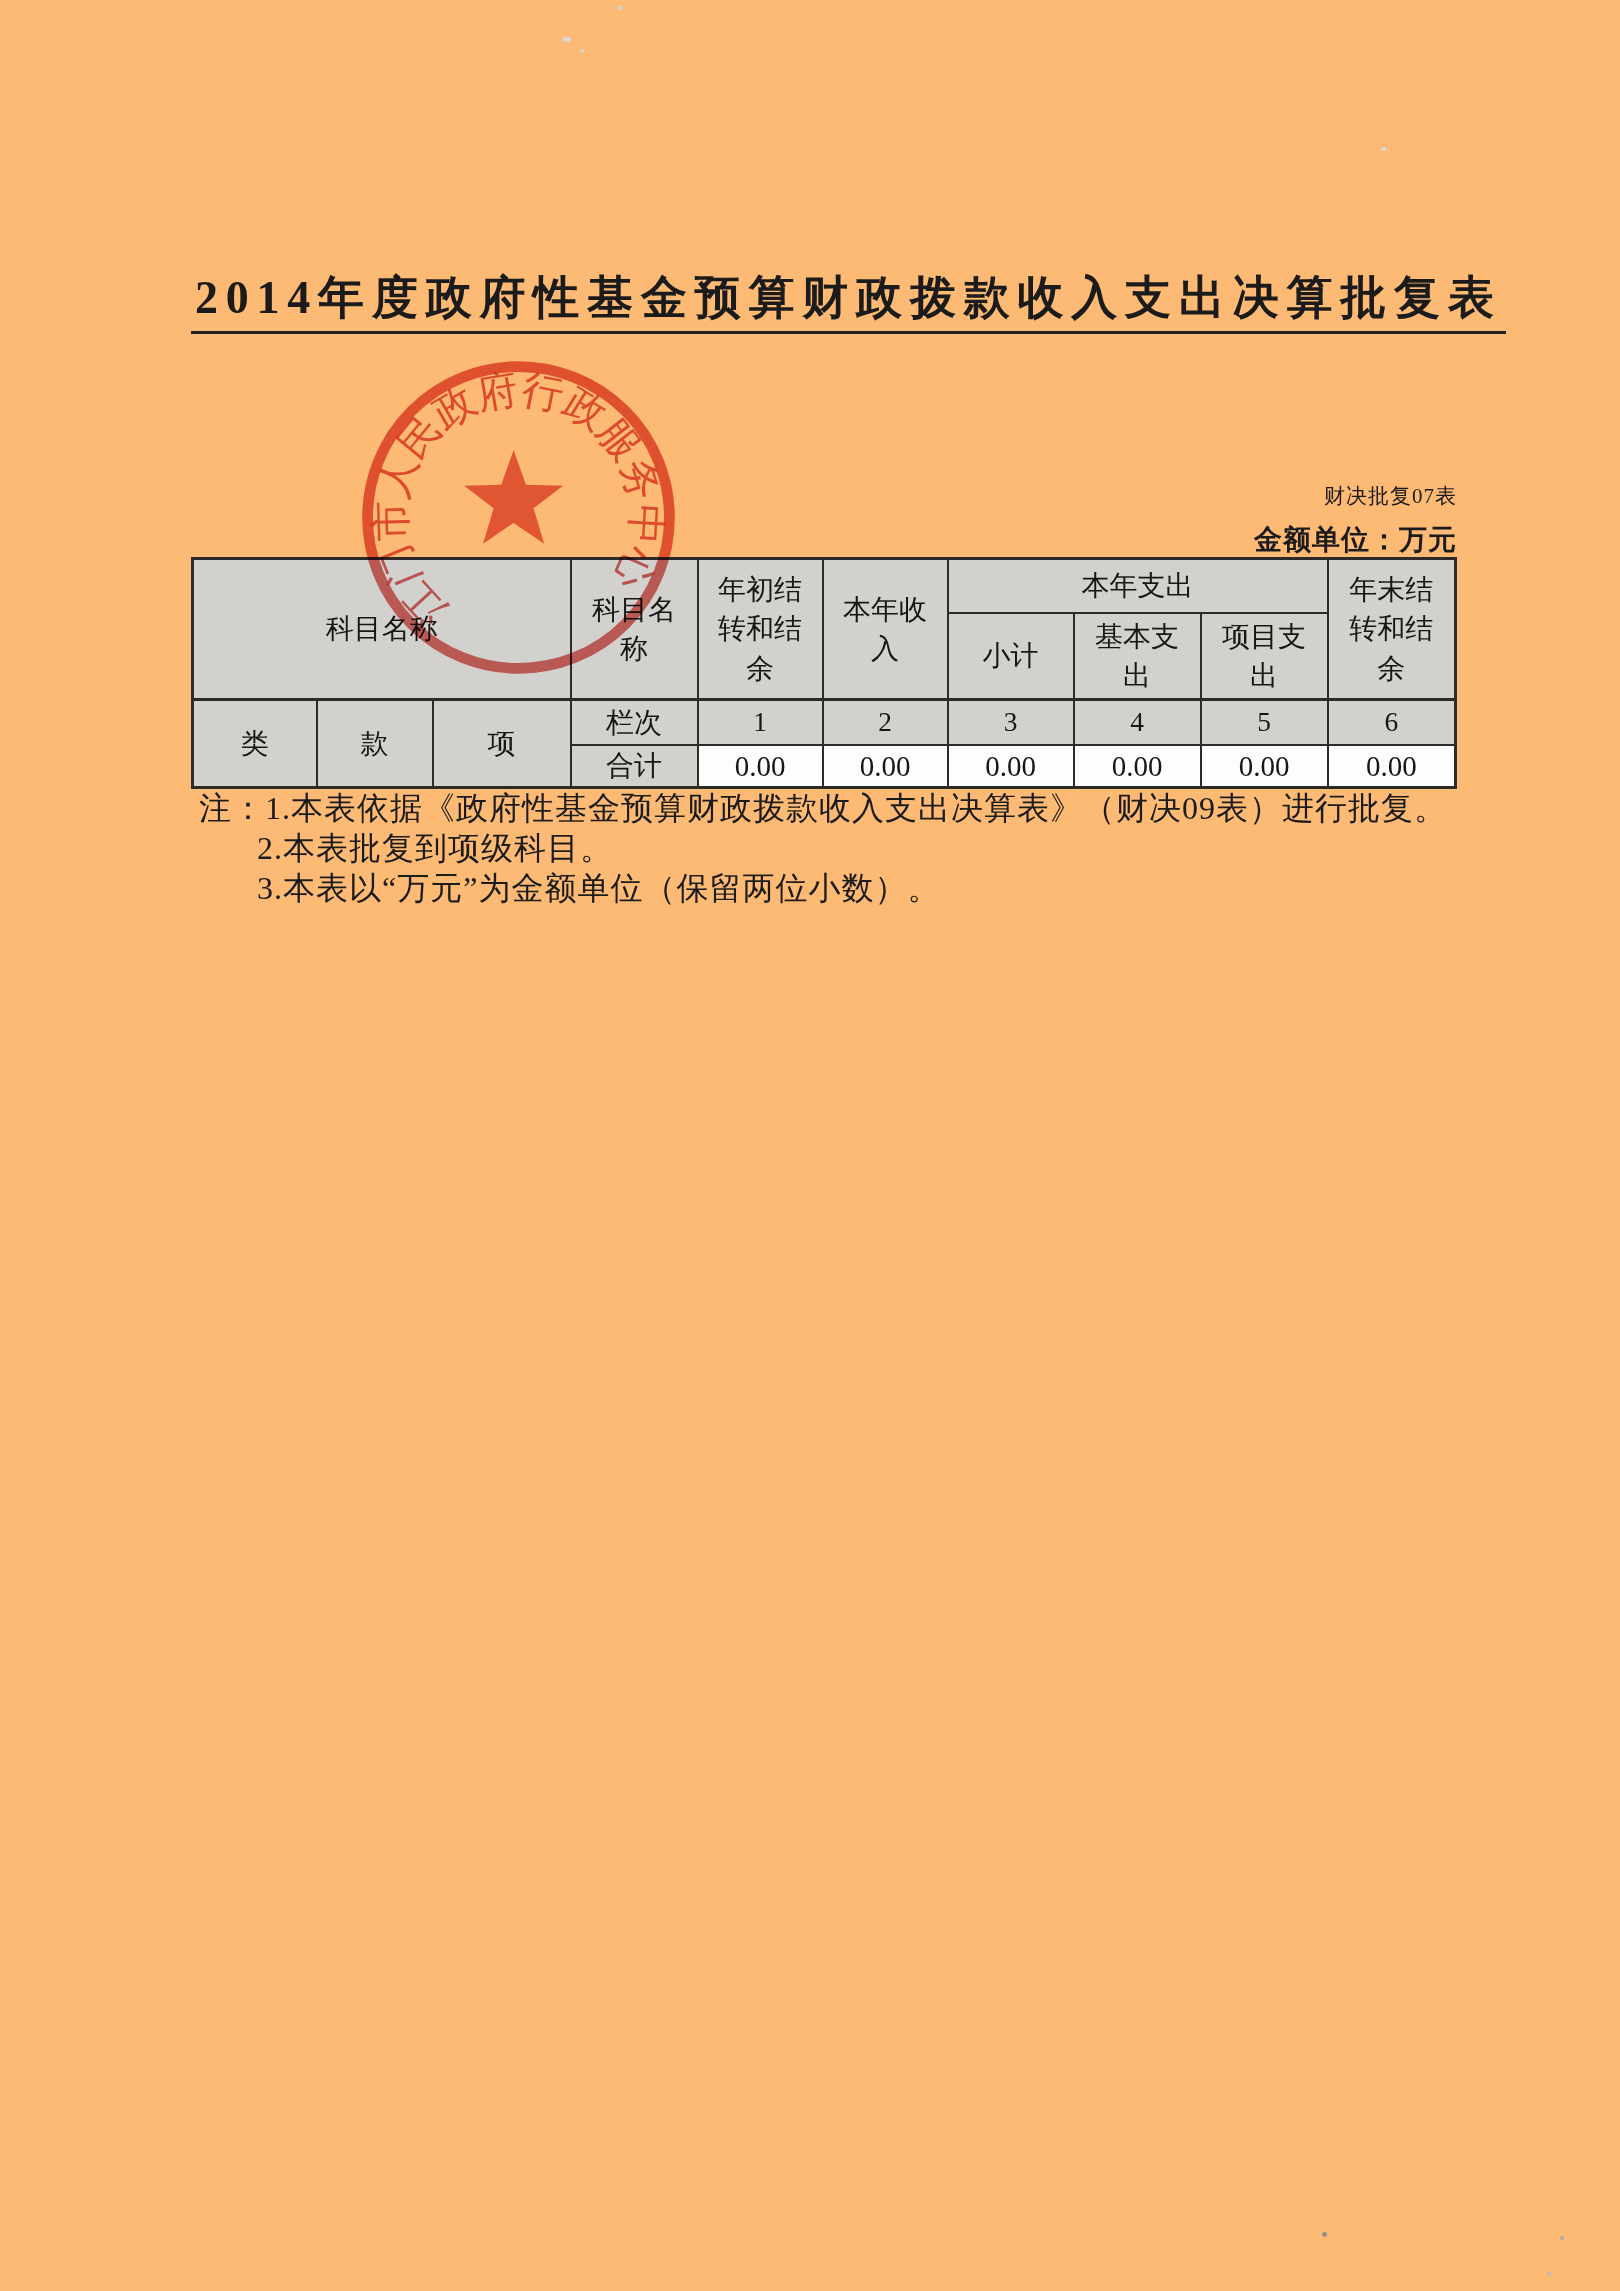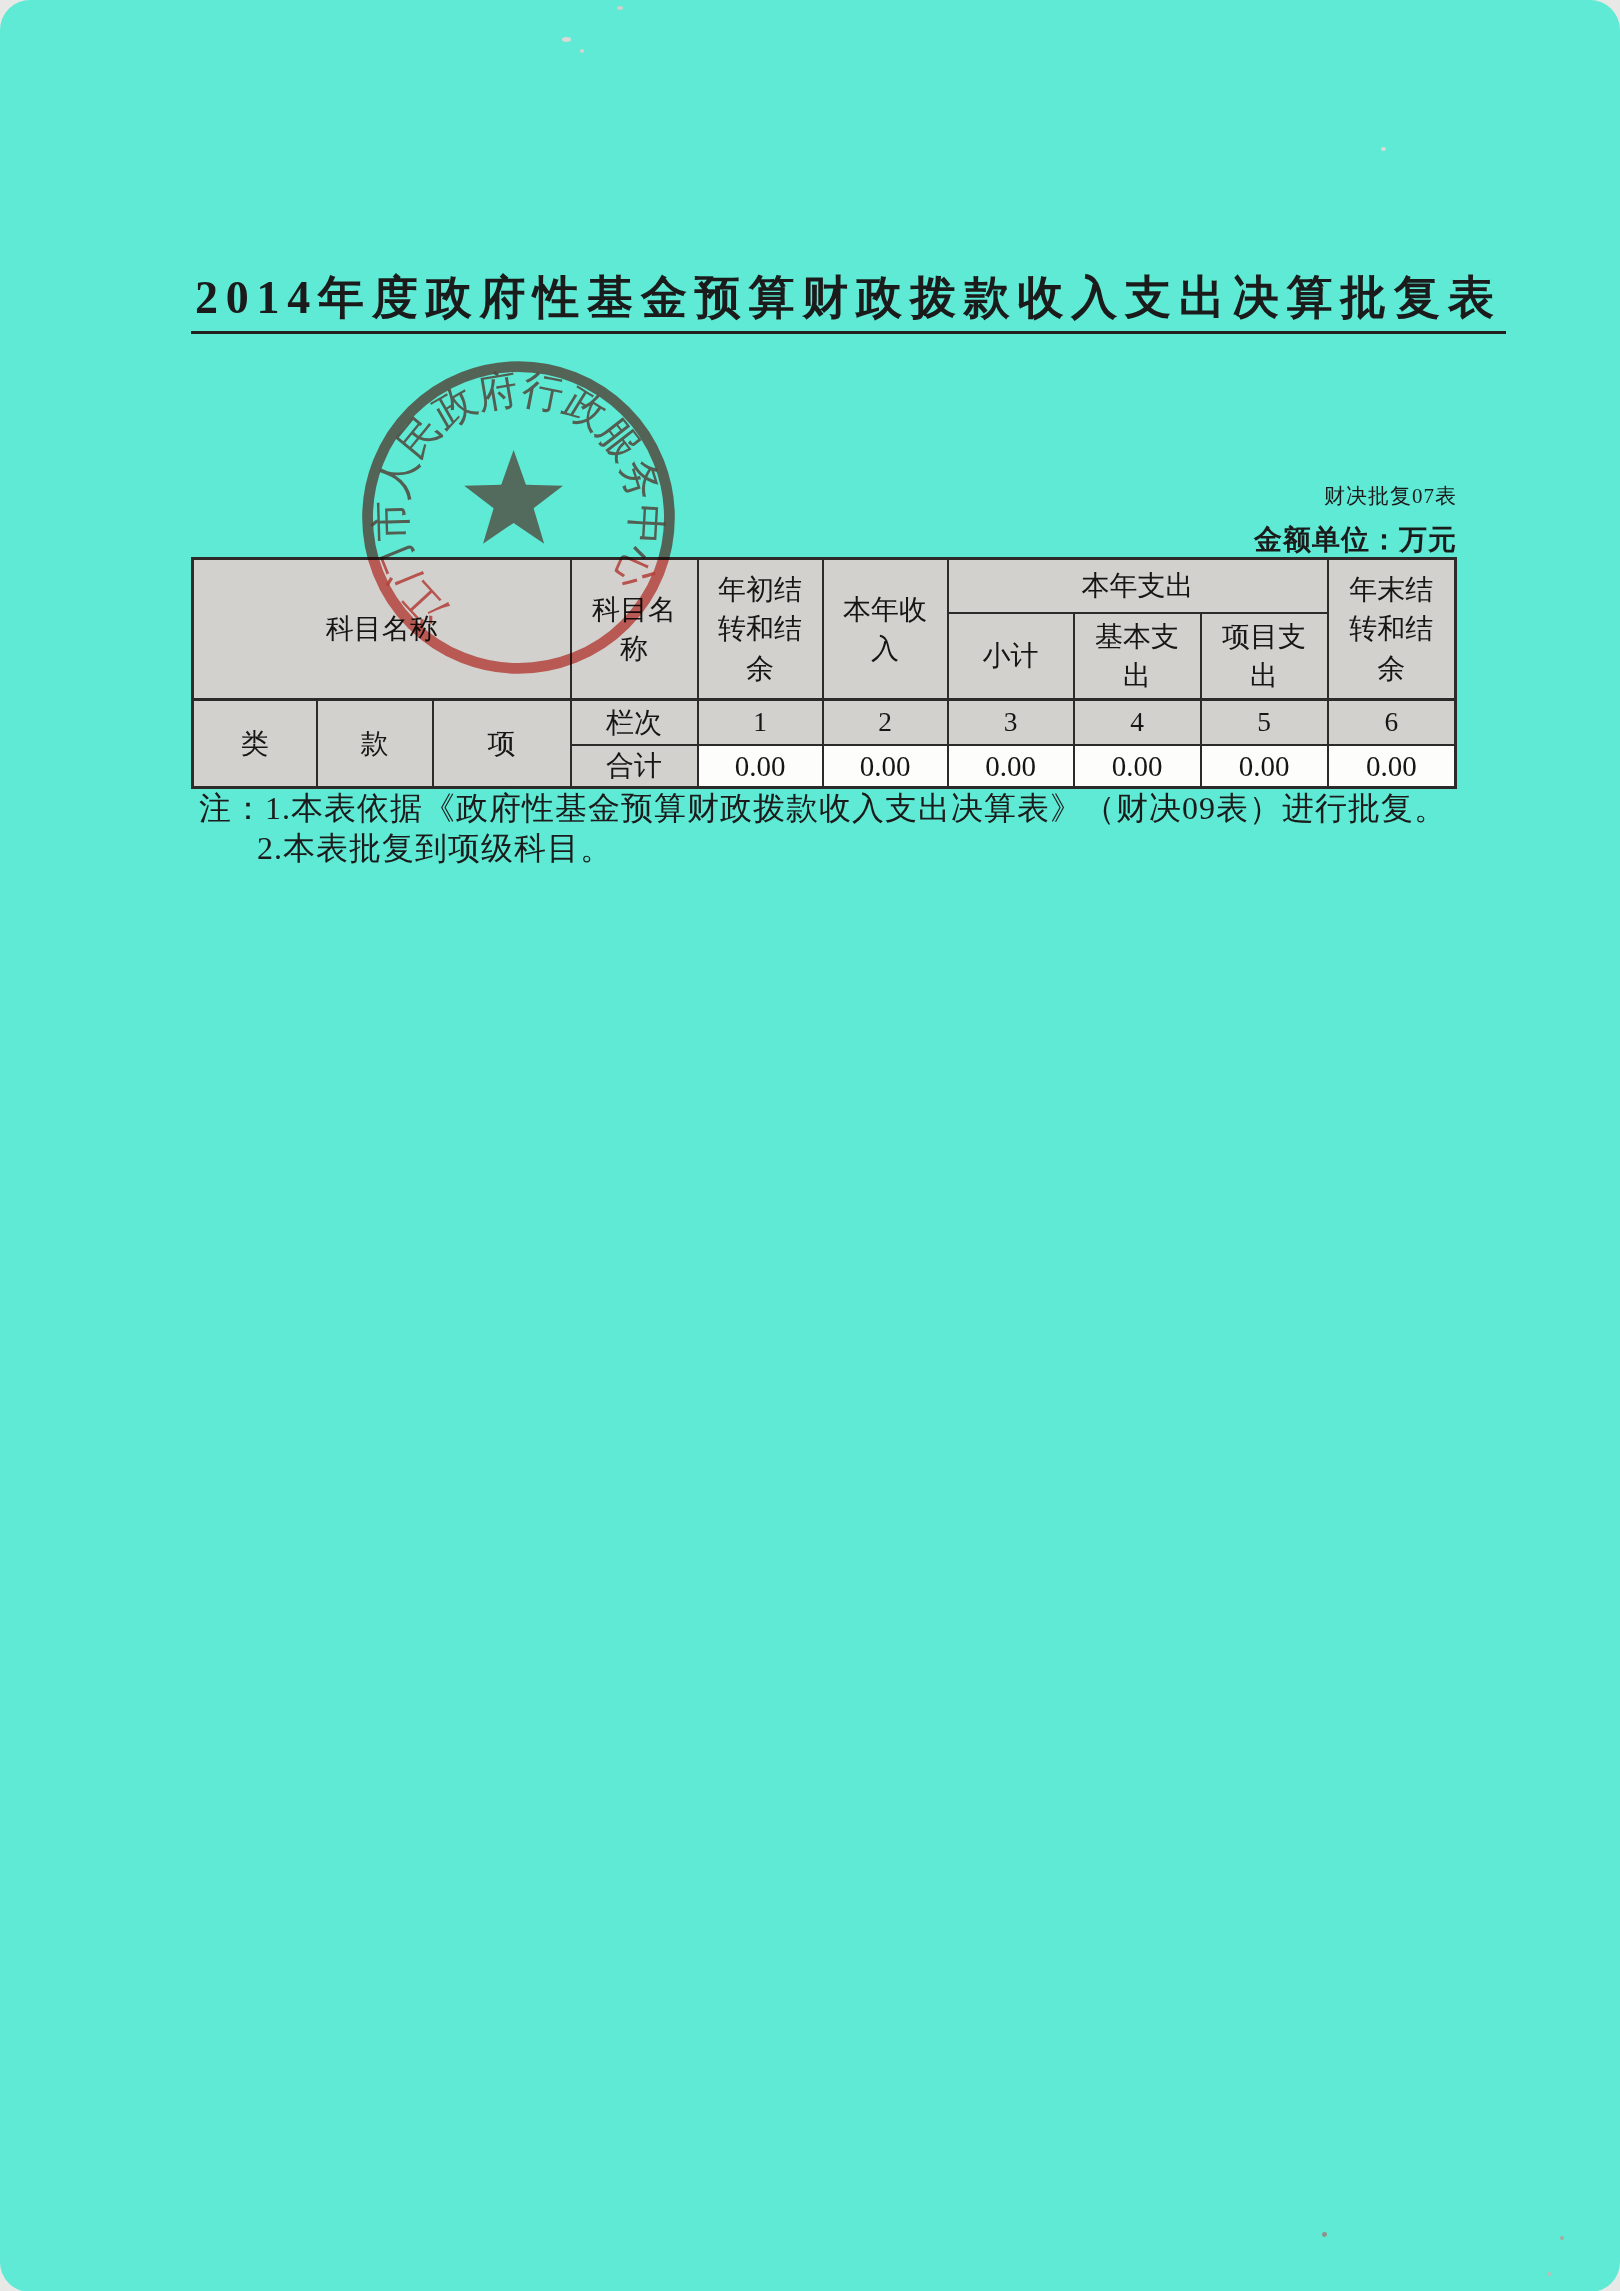--- a/index.html
+++ b/index.html
@@ -1,21 +1,20 @@
 <!DOCTYPE html>
 <html><head>
 <meta charset="utf-8">
 <style>
   html,body { margin:0; padding:0; background:#e8e8e6; }
   .page {
     position:relative; width:1620px; height:2292px;
-    background:#5eead4; overflow:hidden;
+    background:#fdba74; overflow:hidden;
     font-family:"Liberation Serif","DejaVu Serif",serif;
     color:#1b1b1b;
-    border-radius:30px;
   }
   .title-wrap { position:absolute; left:191px; top:272px; width:1266px; text-align:center; }
   .doc-title {
     display:inline-block; font-size:46px; font-weight:bold; letter-spacing:7.8px;
     line-height:1.15; border-bottom:3.9px solid #22211f; padding:0 3.9px 5.9px 3.9px;
     white-space:nowrap;
   }
   .form-code { position:absolute; top:482px; right:163px; font-size:21px; letter-spacing:1px; }
   .unit-line { position:absolute; left:199px; top:517px; font-size:30px; letter-spacing:1px; }
   .amount-unit { position:absolute; top:521px; right:163px; font-size:28px; letter-spacing:1px;font-weight:bold; }
@@ -109,20 +108,21 @@
       <td class="val">0.00</td>
       <td class="val">0.00</td>
       <td class="val">0.00</td>
     </tr>
   </tbody>
     </table>
 
   <div class="notes">
     <div><span>注：</span><span>1.本表依据《政府性基金预算财政拨款收入支出决算表》（财决09表）进行批复。</span></div>
     <div class="indent">2.本表批复到项级科目。</div>
+    <div class="indent">3.本表以“万元”为金额单位（保留两位小数）。</div>
   </div>
 
   <svg class="stamp" viewBox="0 0 350 350">
     <defs>
       <path id="sealArc" d="M 93 257 A 116 116 0 1 1 257 257" fill="none"></path>
     </defs>
     <circle cx="175" cy="175" r="154" fill="none" stroke="#d8423b" stroke-width="11" opacity="0.82"></circle>
     <polygon points="170,106 182.6,141.6 220.4,142.6 190.4,165.6 201.2,201.9 170,180.5 138.8,201.9 149.6,165.6 119.6,142.6 157.4,141.6" fill="#d8423b" opacity="0.78"></polygon>
     <text font-size="42" fill="#d8423b" opacity="0.85" letter-spacing="0" font-family="&quot;Liberation Serif&quot;,&quot;DejaVu Serif&quot;,serif" transform="rotate(-8 175 175)">
       <textPath href="#sealArc" startOffset="0" textLength="540" lengthAdjust="spacingAndGlyphs">江门市人民政府行政服务中心</textPath>

